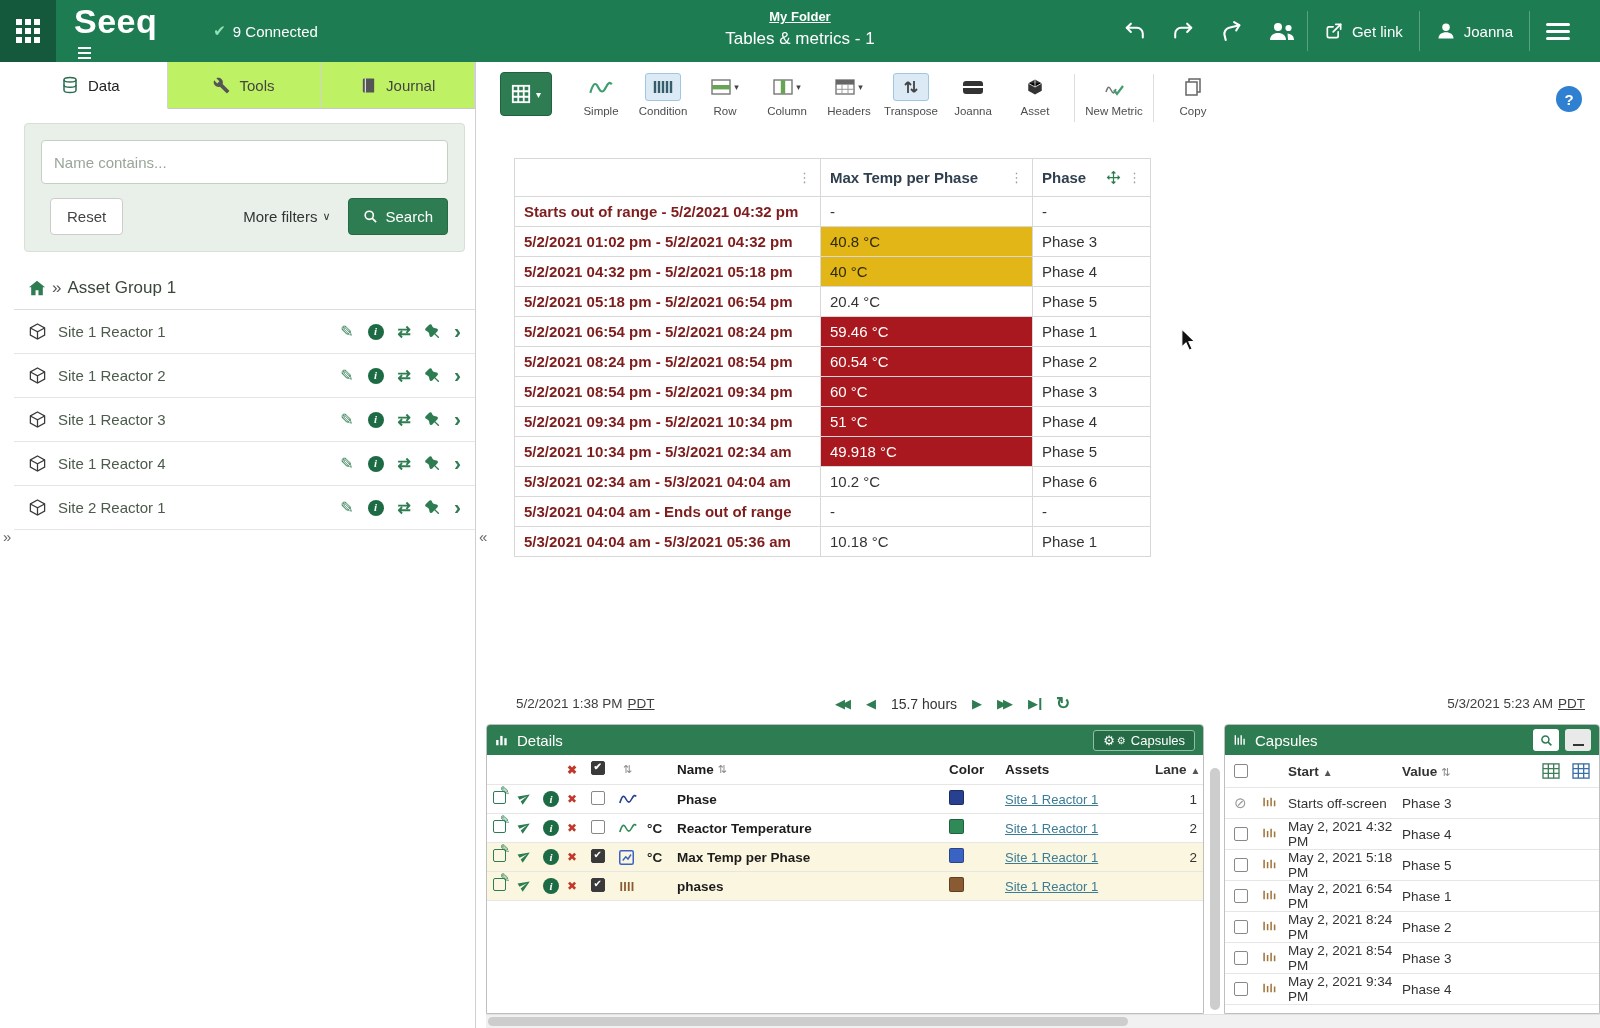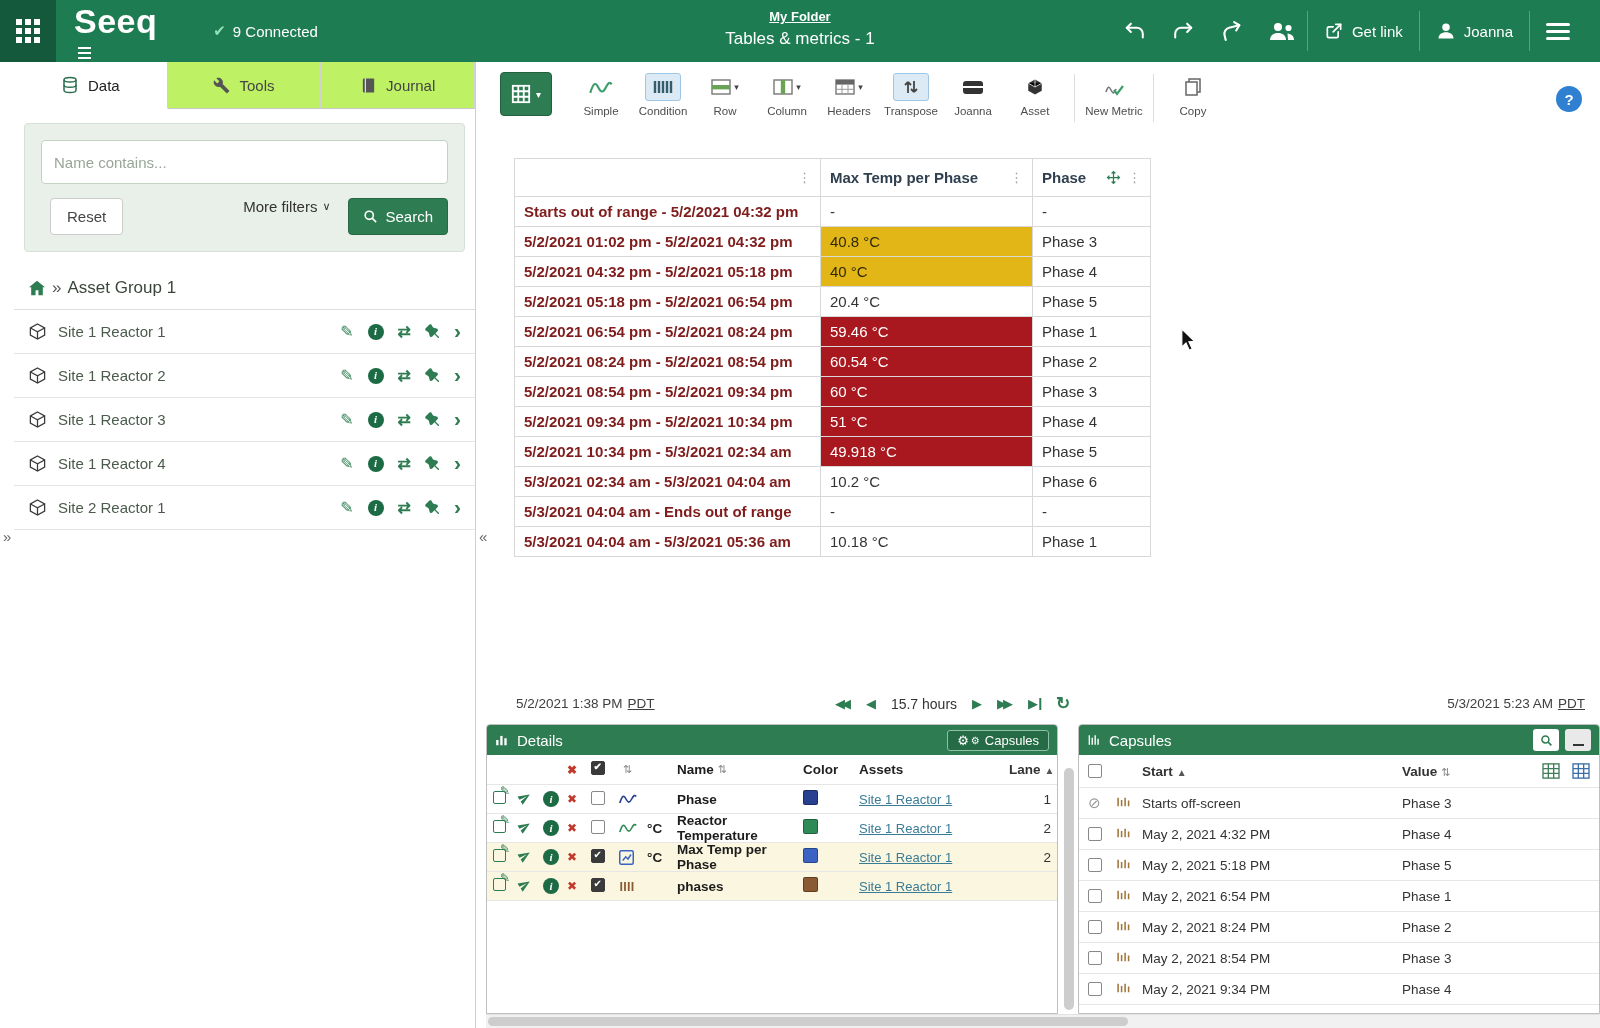--- a/index.html
+++ b/index.html
@@ -37,21 +37,21 @@
   
   .sidebar { width:462px; border-right:1px solid #cfcfcf; background:#fff; display:flex; flex-direction:column; }
   .tabs { display:flex; border-bottom:1px solid #c9c9c9; height:47px; background:#e9e9e9; }
   .tab { flex:1; display:flex; align-items:center; justify-content:center; gap:9px; font-size:15px; color:#444;
     border-right:1px solid #d2d2d2; background:#bef264; }
   .tab.active { background:#fff; margin-bottom:-1px; border-bottom:1px solid #fff; color:#222; }
   .search-panel { margin:14px 10px 10px; background:#e9efe9; border:1px solid #d7e0d7; border-radius:4px; padding:16px; }
   .search-input { width:100%; height:44px; border:1px solid #c4d0c4; border-radius:4px; font-size:15px;
     padding:0 12px; color:#333; font-family:inherit; }
   .search-input::placeholder { color:#9aa59a; }
-  .search-row { display:flex; align-items:flex-start; margin-top:14px;padding-left:9px; }
+  .search-row { display:flex; align-items:center; margin-top:14px;padding-left:9px; }
   .reset-btn { background:#fff; border:1px solid #ccc; border-radius:4px; padding:9px 16px; font-size:15px; color:#444; }
   .more-filters { margin-left:auto; margin-right:18px; font-size:15px; color:#333; display:flex; align-items:center; gap:5px; }
   .search-btn { background:#2e7d52; color:#fff; border-radius:4px; padding:9px 14px; font-size:15px;
     display:flex; align-items:center; gap:7px; border:1px solid #266a45; }
   .asset-crumb { display:flex; align-items:center; gap:6px; padding:16px 14px 11px; font-size:17px; color:#3b463b;
     border-bottom:1px solid #ddd; }
   .crumb-sep { color:#555; }
   .asset-item { height:44px; display:flex; align-items:center; padding:0 10px 0 14px; border-bottom:1px solid #e5e5e5; }
   .ai-label { flex:1; margin-left:11px; font-size:15px; color:#4c5b4c; }
   .ai-actions { display:flex; align-items:center; gap:14px; margin-right:4px; }
@@ -105,21 +105,21 @@
   .tb-arrow { color:#2e7d52; font-size:13px; display:inline-flex; align-items:center; }
   .tb-arrow.dbl { letter-spacing:-4px; padding-right:4px; }
   .tb-arrow .bar { width:2px; height:12px; background:#2e7d52; margin-left:1px; display:inline-block; }
   .tb-refresh { color:#2e7d52; font-size:17px; font-weight:bold; }
   .duration { font-size:14px; color:#333; }
   .tb-end { margin-left:auto; }
 
   
   .panels { position:absolute; top:662px; left:0; right:0; bottom:14px; display:flex; align-items:stretch; }
   .panel { border:1px solid #bfbfbf; border-radius:4px 4px 0 0; background:#fff; display:flex; flex-direction:column; overflow:hidden; }
-  .panel-details { width:572px; }
+  .panel-details { width:718px; }
   .scrollstrip { width:12px; margin:0 3px 0 5px; position:relative; }
   .scrollstrip .vthumb { position:absolute; top:44px; bottom:4px; left:1px; width:10px; background:#cdcdcd; border-radius:6px; }
   .panel-capsules { flex:1; }
   .phead { height:30px; background:#2e7d52; color:#fff; display:flex; align-items:center; padding:0 8px; gap:8px;
     font-size:15px; flex:none; }
   .phead .spacer { flex:1; }
   .customize-btn { display:flex; align-items:center; gap:5px; background:#256c46; border:1px solid #8fbfa6;
     border-radius:3px; color:#fff; font-size:13px; padding:2px 9px; }
   .gear2 { font-size:10px; margin-left:-3px; }
   .cap-tools { display:flex; gap:6px; }

